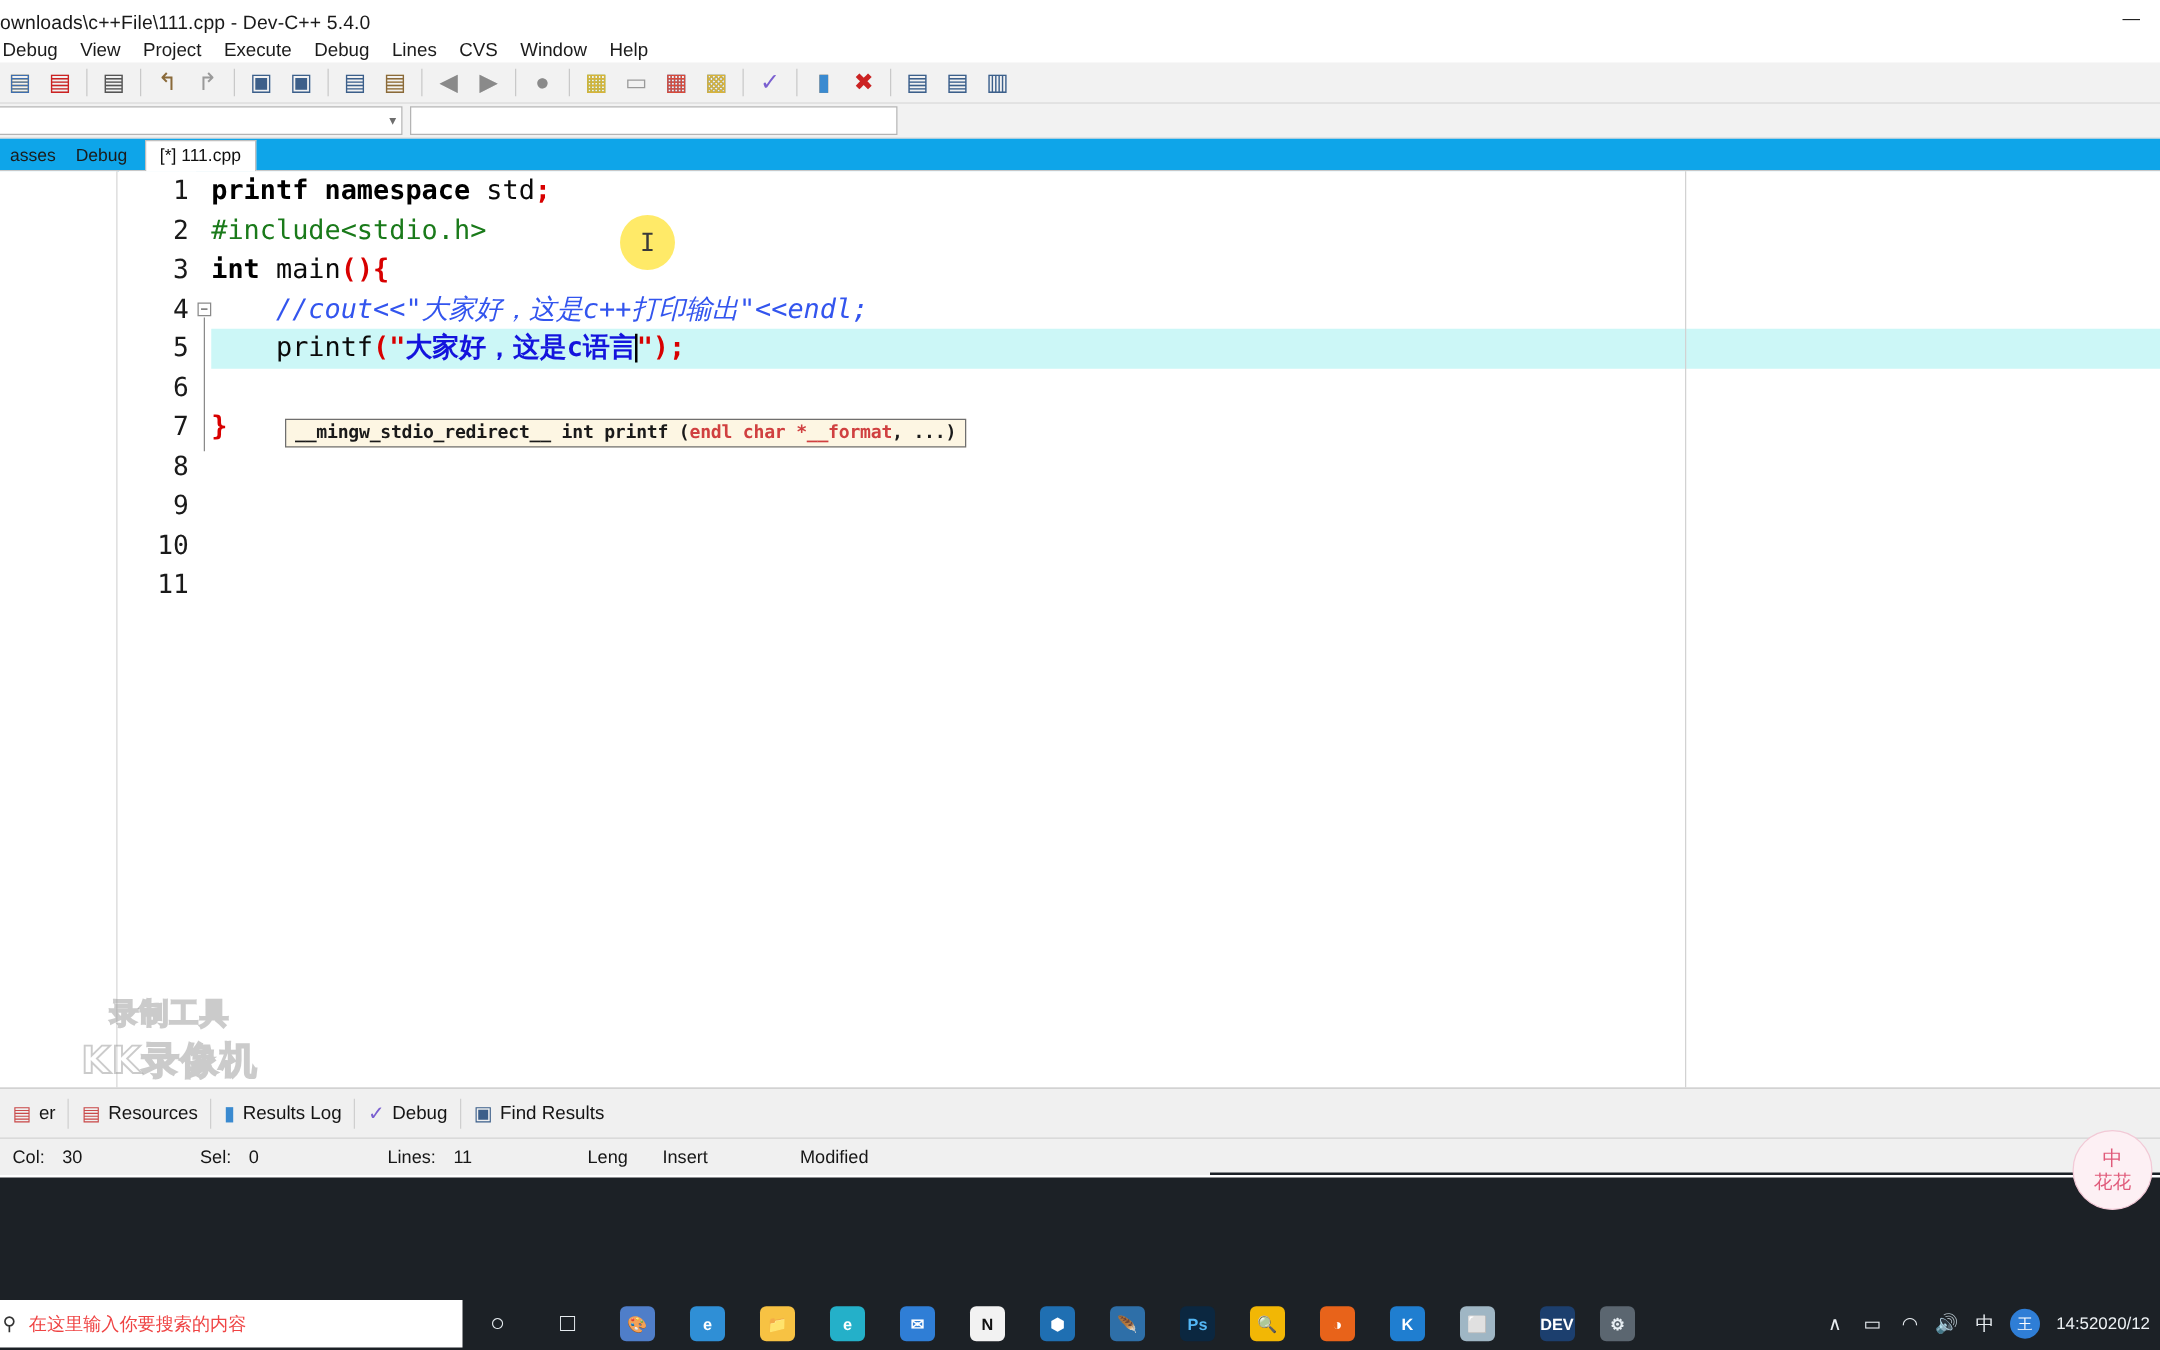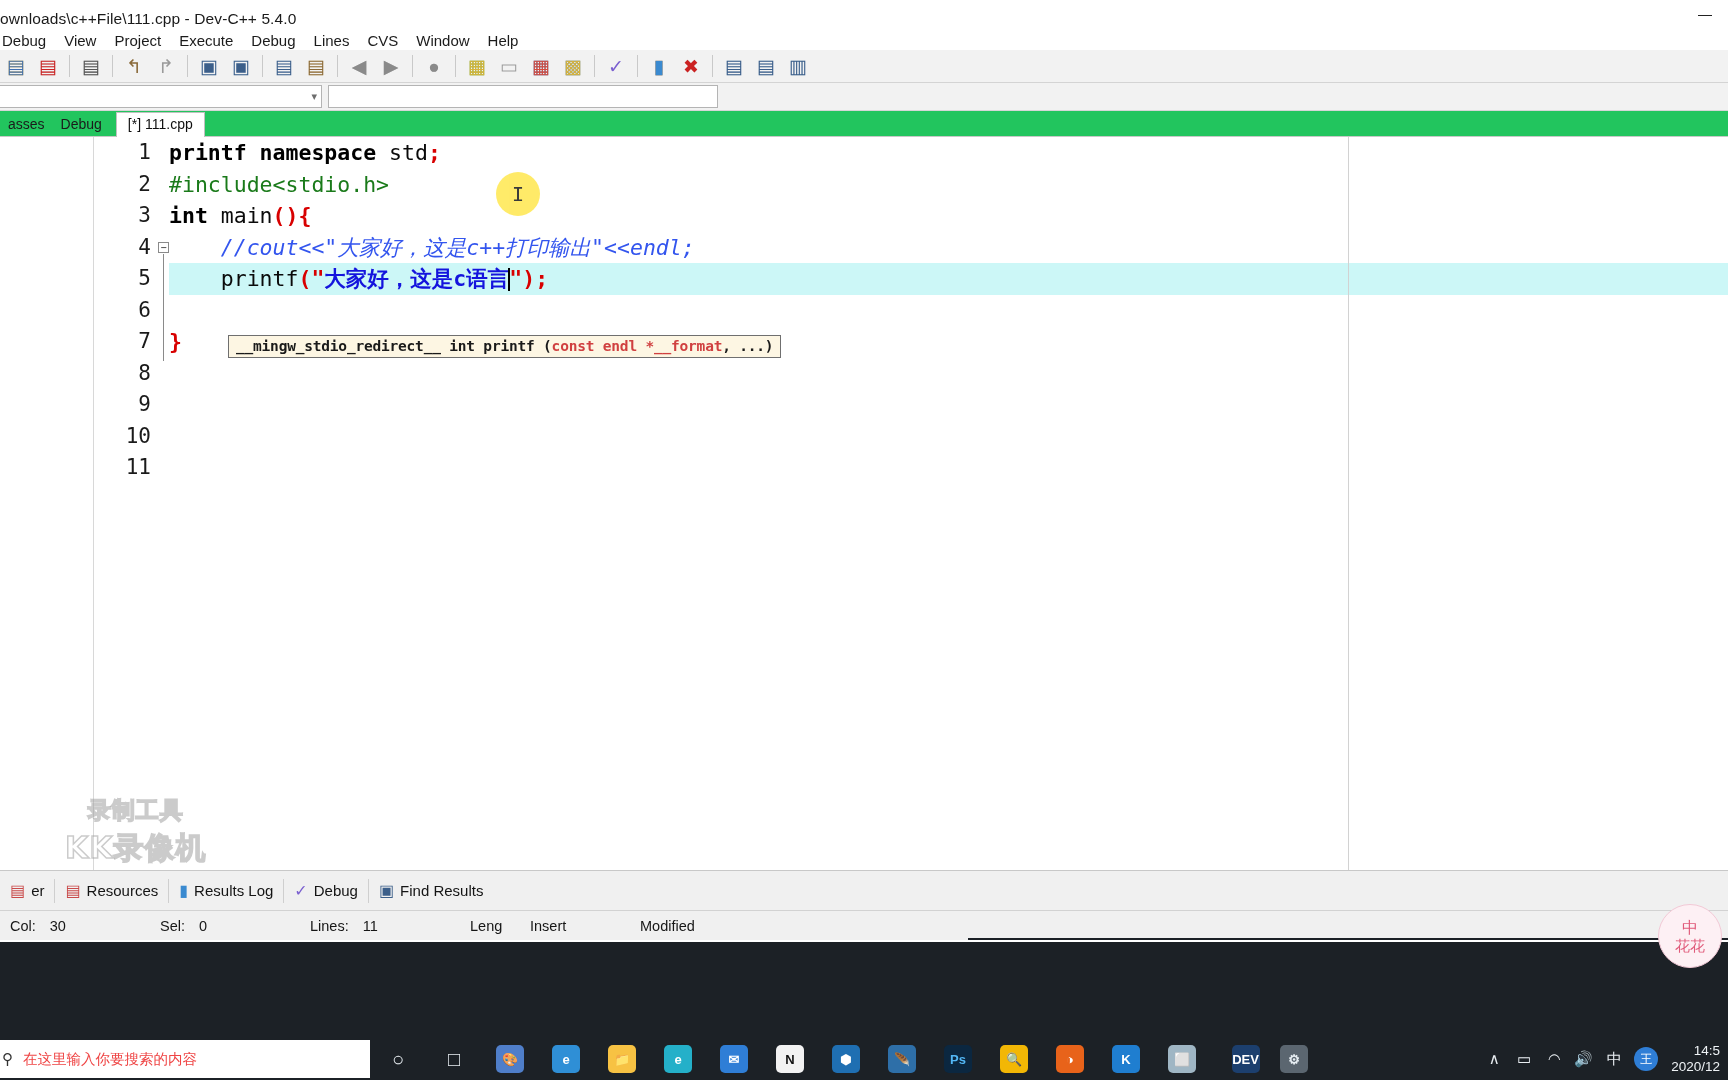--- a/index.html
+++ b/index.html
@@ -73,21 +73,21 @@
     padding-right: 4px;
     font-size: 12px;
   }
   .combo.left { width: 330px; margin-left: -8px; }
   .combo.right { width: 390px; margin-left: 6px; }
   .chev { color: #6d6d6d; font-size: 11px; }
 
   
   .tabrow {
     position: absolute; left: 0; top: 111px; width: 1728px; height: 26px;
-    background: #22c55e;
+    background: #0ea5e9;
     border-bottom: 1px solid #c8c8c8;
     display: flex; align-items: flex-end;
   }
   .side-tab {
     font-size: 14px; color: #1b1b1b;
     padding: 3px 8px 4px 8px; white-space: nowrap;
   }
   .file-tab {
     font-size: 14px; color: #0f0f0f;
     background: #ffffff;
@@ -270,21 +270,21 @@
   .tray {
     position: absolute; right: 0; top: 96px; height: 42px;
     display: flex; align-items: center; gap: 0px; padding-right: 6px;
   }
   .tray-ico {
     width: 30px; height: 42px; display: flex;
     align-items: center; justify-content: center;
     color: #e9eef2; font-size: 15px;
   }
   .clock {
-    display: flex; flex-direction: column; justify-content: center;
+    display: flex; flex-direction: row; justify-content: center;
     align-items: flex-end; color: #eef2f5; font-size: 13.5px;
     line-height: 16px; padding-left: 8px; padding-right: 2px;
   }
 </style>
 </head>
 <body>
 
 <div id="app">
 
   <div class="titlebar">
@@ -430,21 +430,21 @@
         <div class="cline">&nbsp;</div>
         <div class="cline">&nbsp;</div>
       </div>
   </div>
   <div class="edge-right"></div>
 
   <div class="cursor-blob">
     <span class="ibeam">I</span>
   </div>
 
-  <div class="tooltip"><span>__mingw_stdio_redirect__ int printf (</span><span class="tt-red">const endl *__format</span><span>, ...)</span></div>
+  <div class="tooltip"><span>__mingw_stdio_redirect__ int printf (</span><span class="tt-red">endl char *__format</span><span>, ...)</span></div>
 
   <div class="watermark">
     <div class="wm1">录制工具</div>
     <div class="wm2">KK录像机</div>
   </div>
 
   <div class="corner-logo">
     <div class="cl-top">中</div>
     <div class="cl-bot">花花</div>
   </div>

